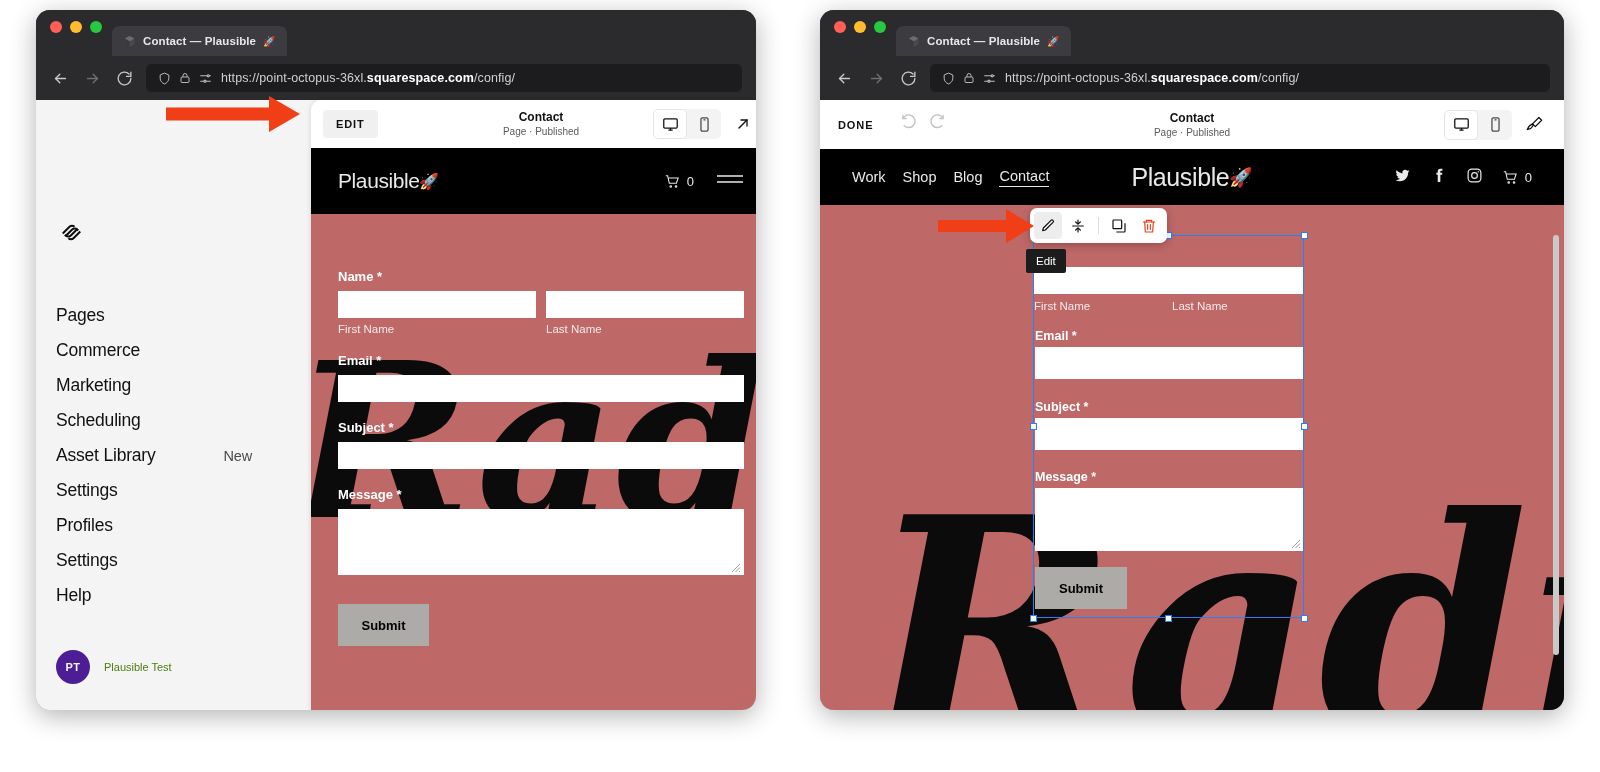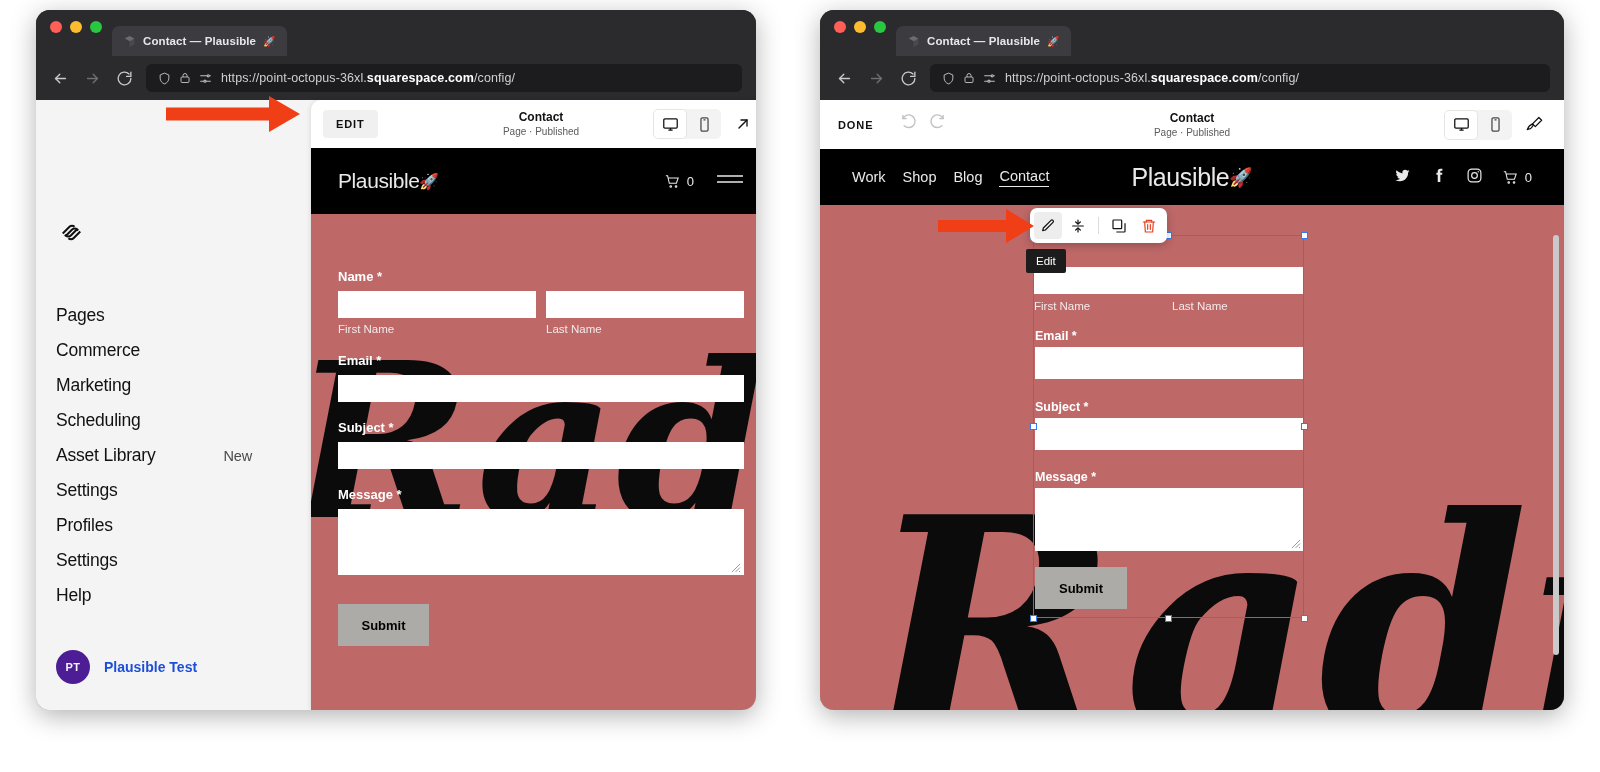--- a/index.html
+++ b/index.html
@@ -81,21 +81,21 @@
   .badge-new { font-size: 14.5px; color: #4a4a4a; font-weight: 500; }
   .sq-user {
     position: absolute; left: 20px; bottom: 26px;
     display: flex; align-items: center; gap: 14px;
   }
   .avatar {
     width: 34px; height: 34px; border-radius: 50%; background: #4c1d95;
     display: flex; align-items: center; justify-content: center;
     color: #f4f4f4; font-size: 11px; font-weight: 600; letter-spacing: .5px;
   }
-  .sq-user-name { font-size: 14px; color: #1d4ed8; font-weight: 700; }
+  .sq-user-name { font-size: 11px; color: #4d7c0f; font-weight: 400; }
 
   
   .preview-card {
     position: absolute; left: 275px; top: 0; width: 460px; height: 610px;
     background: #fff; border-radius: 10px 0 0 0;
     box-shadow: -1px 0 4px rgba(0,0,0,.10);
     overflow: hidden;
   }
   .prev-toolbar {
     height: 48px; background: #fff; display: flex; align-items: center;

